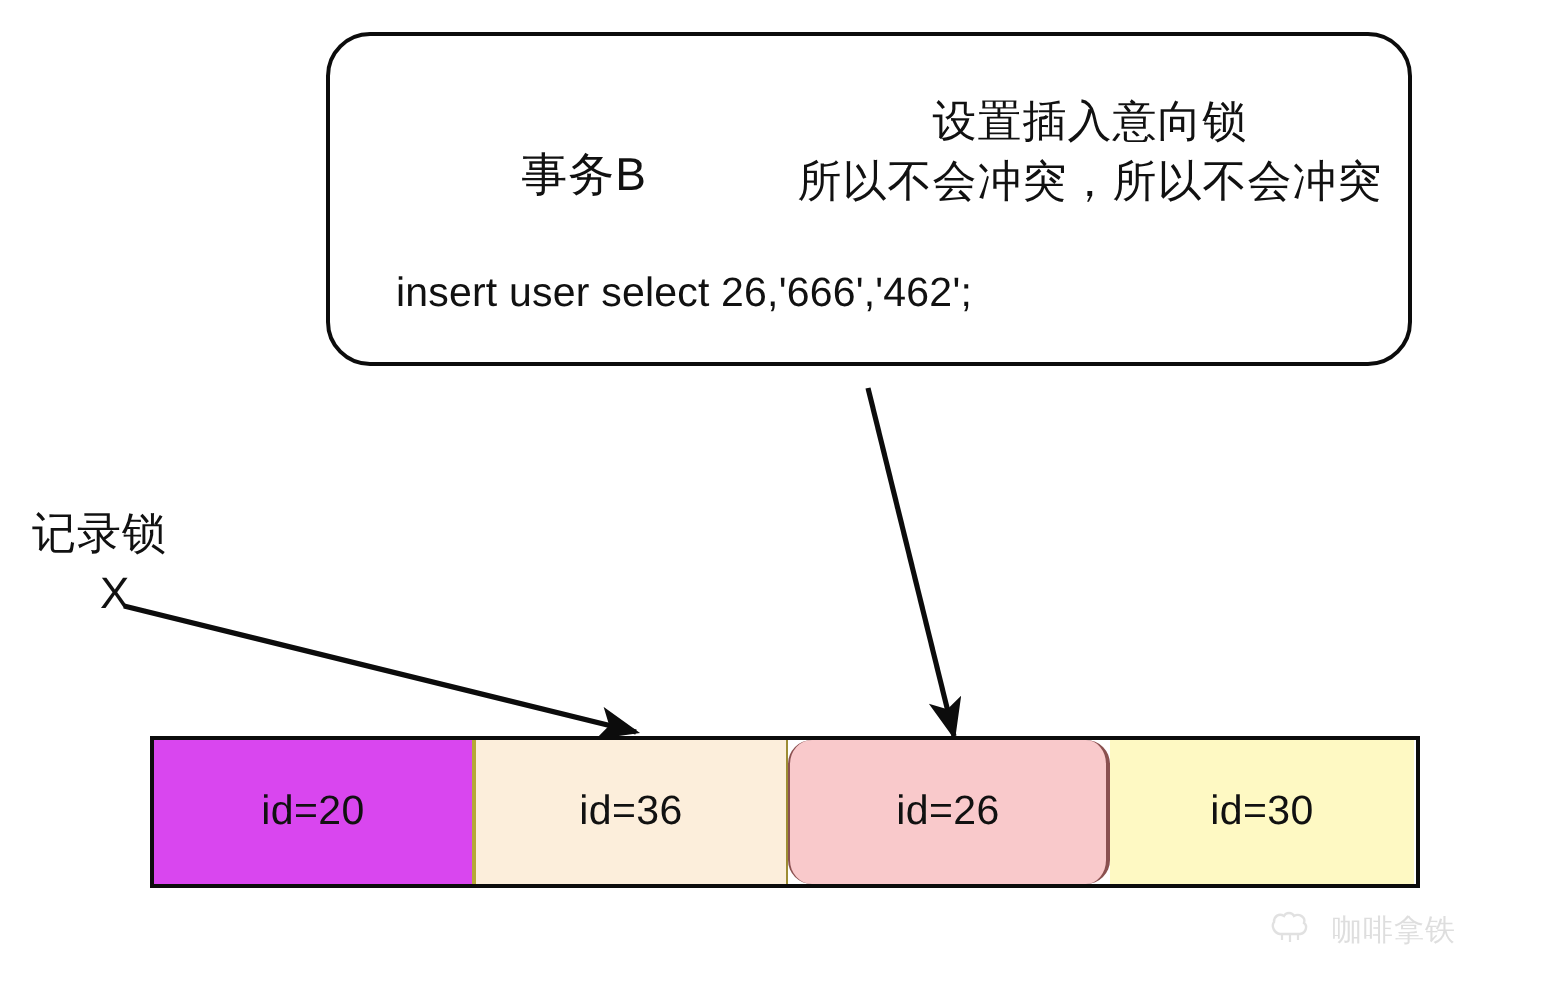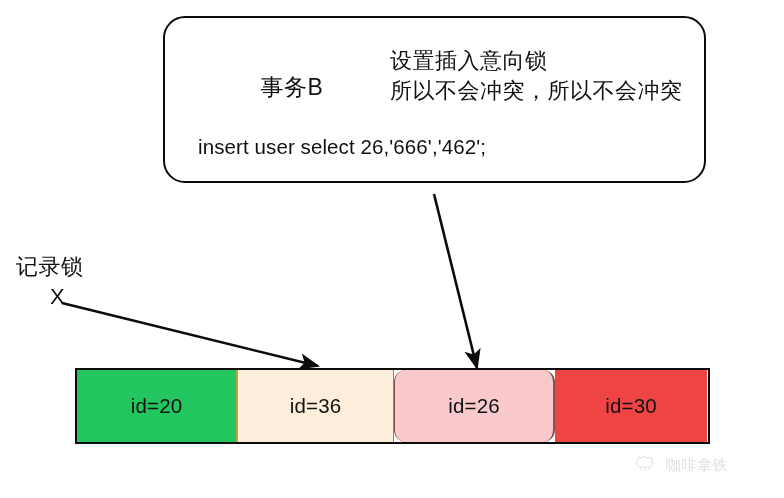--- a/index.html
+++ b/index.html
@@ -38,20 +38,21 @@
     font-size: 23px;
     line-height: 1.1;
     letter-spacing: 0.5px;
     white-space: nowrap;
   }
   #note-block {
     position: absolute;
     left: 225px;
     top: 28px;
     width: 310px;
+    text-align: center;
     font-size: 22px;
     line-height: 1.38;
     letter-spacing: 0.5px;
   }
   #note-block .note-line { display: block; white-space: nowrap; }
   #sql-line {
     position: absolute;
     left: 33px;
     top: 117px;
     font-size: 20.5px;
@@ -105,35 +106,35 @@
     box-sizing: border-box;
     display: flex;
     align-items: center;
     justify-content: center;
     font-size: 20.5px;
     letter-spacing: 0.2px;
     color: #111111;
     height: 100%;
     position: relative;
   }
-  .row-cell.c0 { width: 159px; background: #22c55e; }
+  .row-cell.c0 { width: 159px; background: #d946ef; }
   .row-cell.c1 {
     width: 158px;
     background: #fceedb;
     border-left: 2.5px solid #b6a838;
     border-right: 1.25px solid #9d8c33;
   }
   .row-cell.c2 {
     width: 161px;
     background: #f9c9cb;
     border-left: 1.25px solid #8a5050;
     border-right: 2.5px solid #8a5050;
     border-radius: 12px;
   }
-  .row-cell.c3 { width: 152px; background: #ef4444; }
+  .row-cell.c3 { width: 152px; background: #fef9c3; }
 
   
   #watermark {
     position: absolute;
     left: 632px;
     top: 455px;
     display: flex;
     align-items: center;
     gap: 8px;
     opacity: 0.22;

